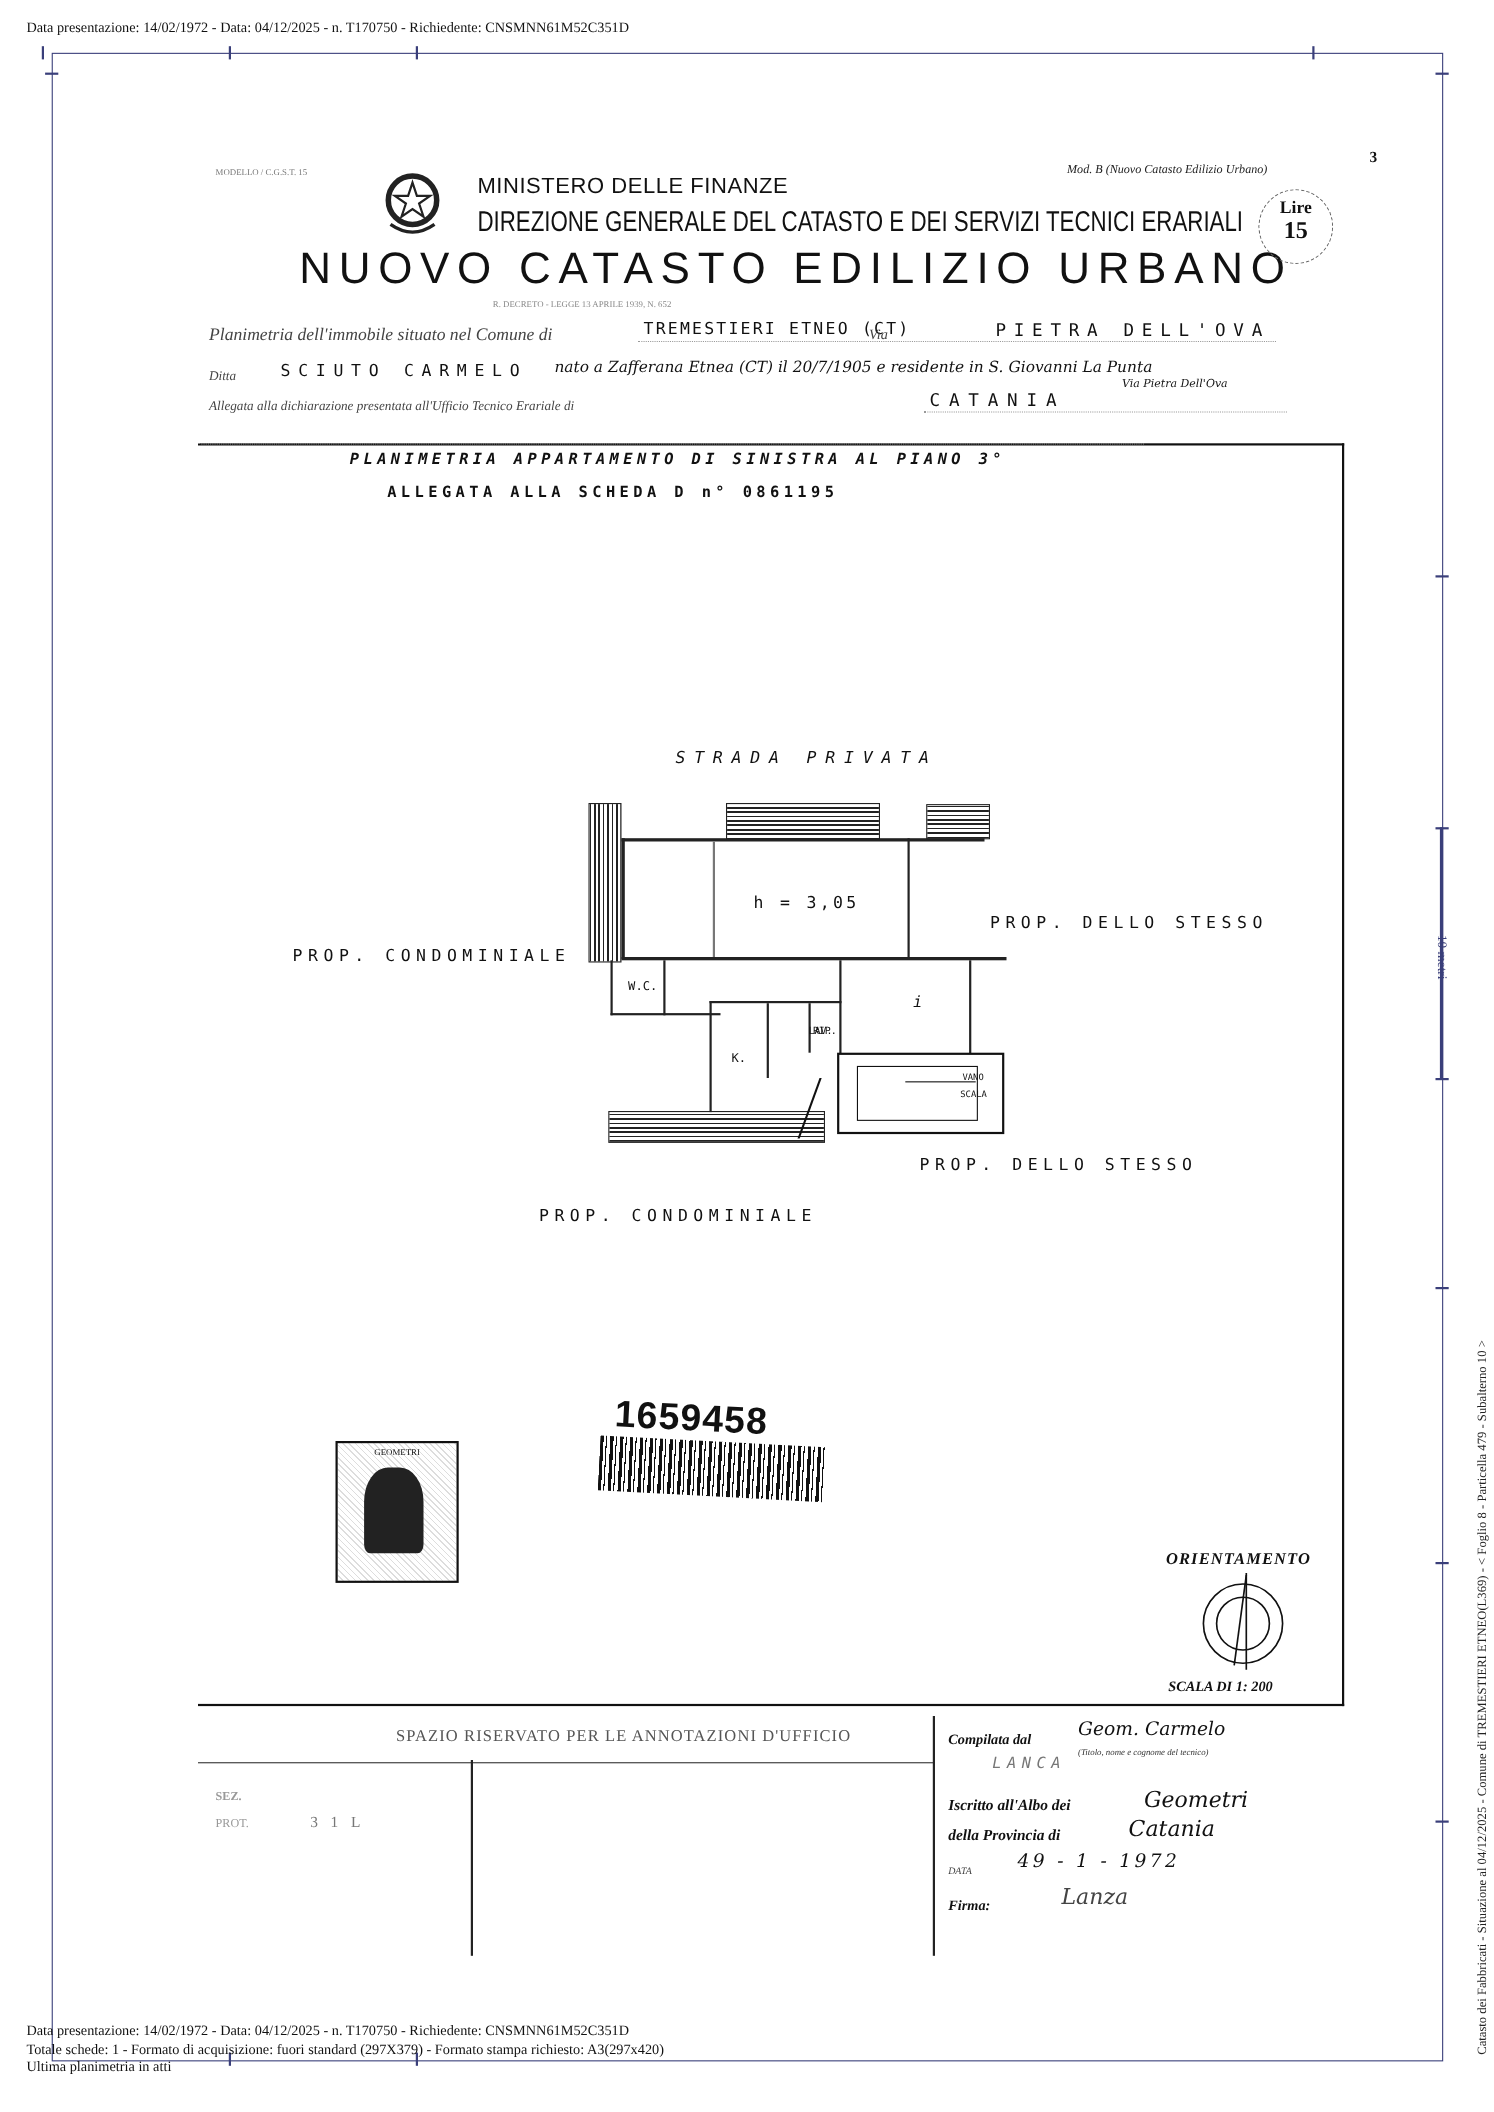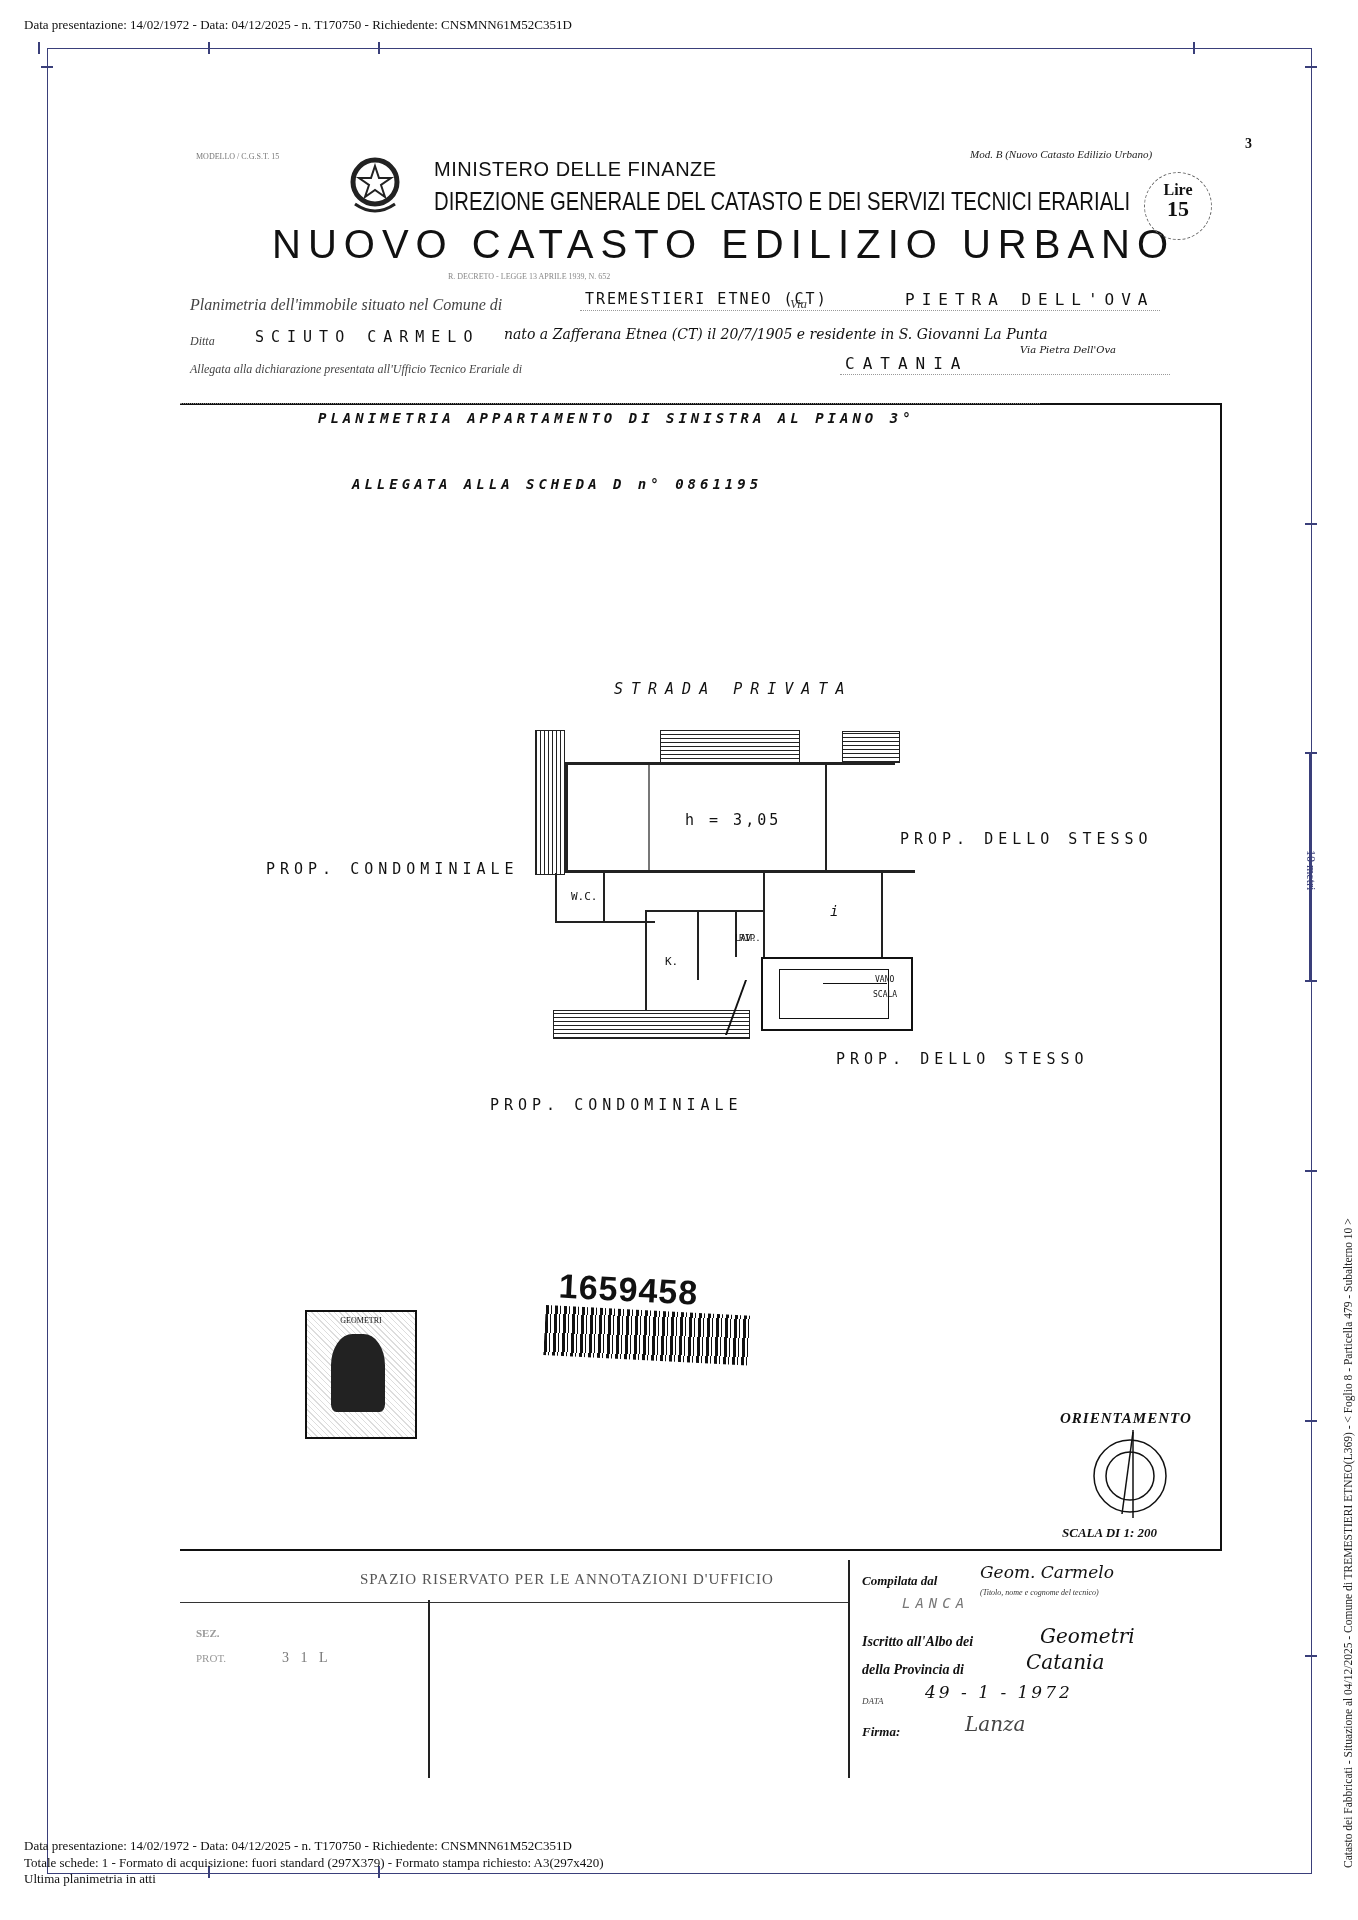--- a/index.html
+++ b/index.html
@@ -81,21 +81,21 @@
 <div class="abs script" style="left:1020px;top:344px;font-size:10px;">Via Pietra Dell'Ova</div>
 
 <div class="abs printed-it" style="left:190px;top:362px;font-size:12px;">Allegata alla dichiarazione presentata all'Ufficio Tecnico Erariale di</div>
 <div class="abs hand" style="left:845px;top:354px;font-size:16px;letter-spacing:8px;">CATANIA</div>
 <div class="abs" style="left:840px;top:374px;width:330px;border-bottom:1px dotted #999;"></div>
 
 <div class="abs" style="left:180px;top:403px;width:1040px;height:1144px;border-top:2px solid #111;border-right:2.5px solid #111;border-bottom:2.5px solid #111;"></div>
 <div class="abs" style="left:180px;top:403px;width:860px;border-top:1px dotted #888;"></div>
 
 <div class="abs hand" style="left:318px;top:410px;font-size:14px;font-style:italic;font-weight:bold;letter-spacing:4px;">PLANIMETRIA APPARTAMENTO DI SINISTRA AL PIANO 3°</div>
-<div class="abs hand" style="left:352px;top:440px;font-size:14px;font-style:italic;font-weight:bold;letter-spacing:4px;margin-top:36px;">ALLEGATA ALLA SCHEDA D n° 0861195</div>
+<div class="abs hand" style="left:352px;top:440px;font-size:14px;font-weight:bold;letter-spacing:4px;">ALLEGATA ALLA SCHEDA D n° 0861195</div>
 
 <div class="plan-text" style="left:614px;top:680px;font-style:italic;letter-spacing:8px;">STRADA PRIVATA</div>
 <div class="plan-text" style="left:266px;top:860px;">PROP. CONDOMINIALE</div>
 <div class="plan-text" style="left:900px;top:830px;">PROP. DELLO STESSO</div>
 <div class="plan-text" style="left:836px;top:1050px;">PROP. DELLO STESSO</div>
 <div class="plan-text" style="left:490px;top:1096px;">PROP. CONDOMINIALE</div>
 
 <div class="abs" style="left:535px;top:725px;width:390px;height:320px;">
 
   <div class="hatch-v" style="left:0;top:5px;width:28px;height:143px;"></div>

